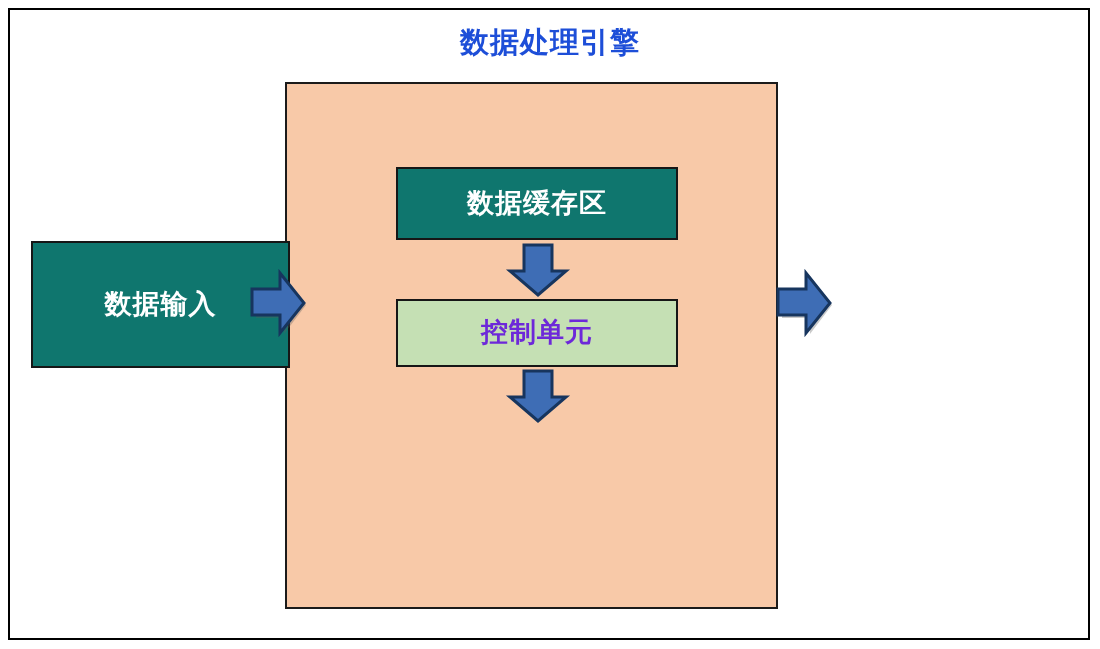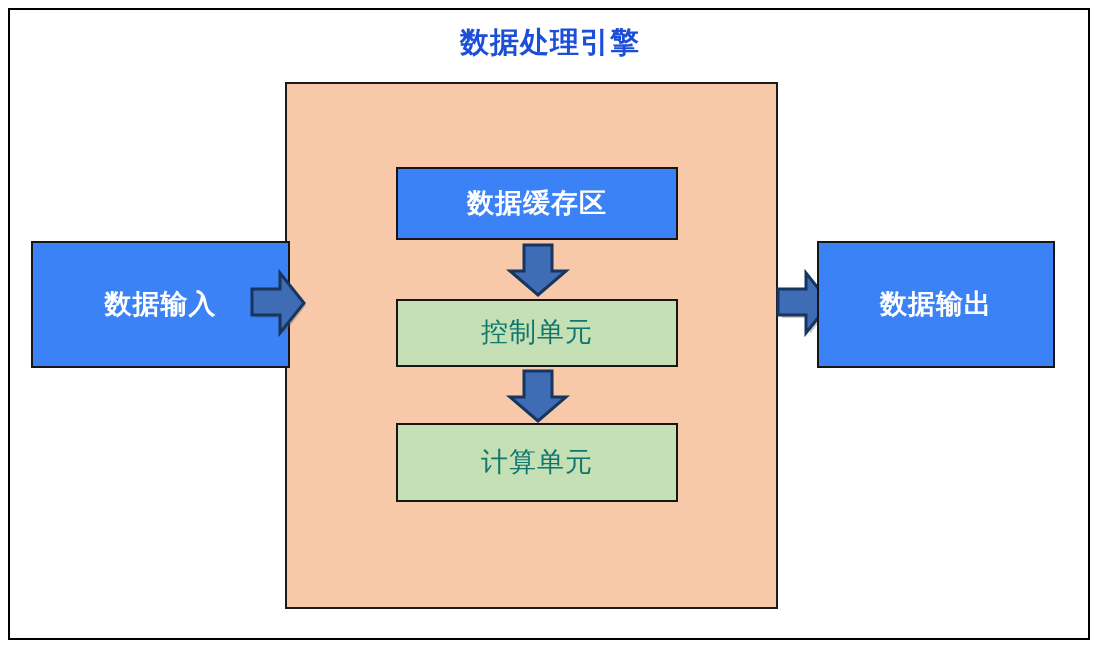--- a/index.html
+++ b/index.html
@@ -70,34 +70,34 @@
     border: 2px solid #161616;
     text-align: center;
     white-space: nowrap;
   }
   .node-label {
     display: block;
     line-height: 1.1;
   }
 
   .node.blue {
-    background: #3b82f6;
+    background: #0f766e;
   }
   .node.blue .node-label {
     color: #ffffff;
     font-weight: 700;
     font-size: 27px;
     letter-spacing: 1px;
   }
   .node.green {
     background: #C5E0B4;
   }
   .node.green .node-label {
-    color: #0f766e;
-    font-weight: 400;
+    color: #6d28d9;
+    font-weight: 700;
     font-size: 27px;
     letter-spacing: 1px;
   }
 
   
   #box-input {
     left: 31px;
     top: 241px;
     width: 259px;
     height: 127px;
@@ -185,28 +185,22 @@
   <div class="node green" id="box-control">
     <span class="node-label">控制单元</span>
   </div>
 
   <div class="arrow" id="arrow-control-compute">
     <svg width="72" height="54" viewBox="0 0 72 54">
       <polygon class="arrow-shape" points="19,2 47,2 47,28 61,28 33,52 5,28 19,28"></polygon>
     </svg>
   </div>
 
-  <div class="node green" id="box-compute">
-    <span class="node-label">计算单元</span>
-  </div>
 
   <div class="arrow" id="arrow-out">
     <svg width="56" height="76" viewBox="0 0 56 76">
       <polygon class="arrow-shadow" points="6,27 34,27 34,11 56,40 34,69 34,53 6,53"></polygon>
       <polygon class="arrow-shape" points="2,24 30,24 30,8 54,38 30,68 30,50 2,50"></polygon>
     </svg>
   </div>
 
-  <div class="node blue" id="box-output">
-    <span class="node-label">数据输出</span>
-  </div>
 
 </div>
 
 </body></html>

